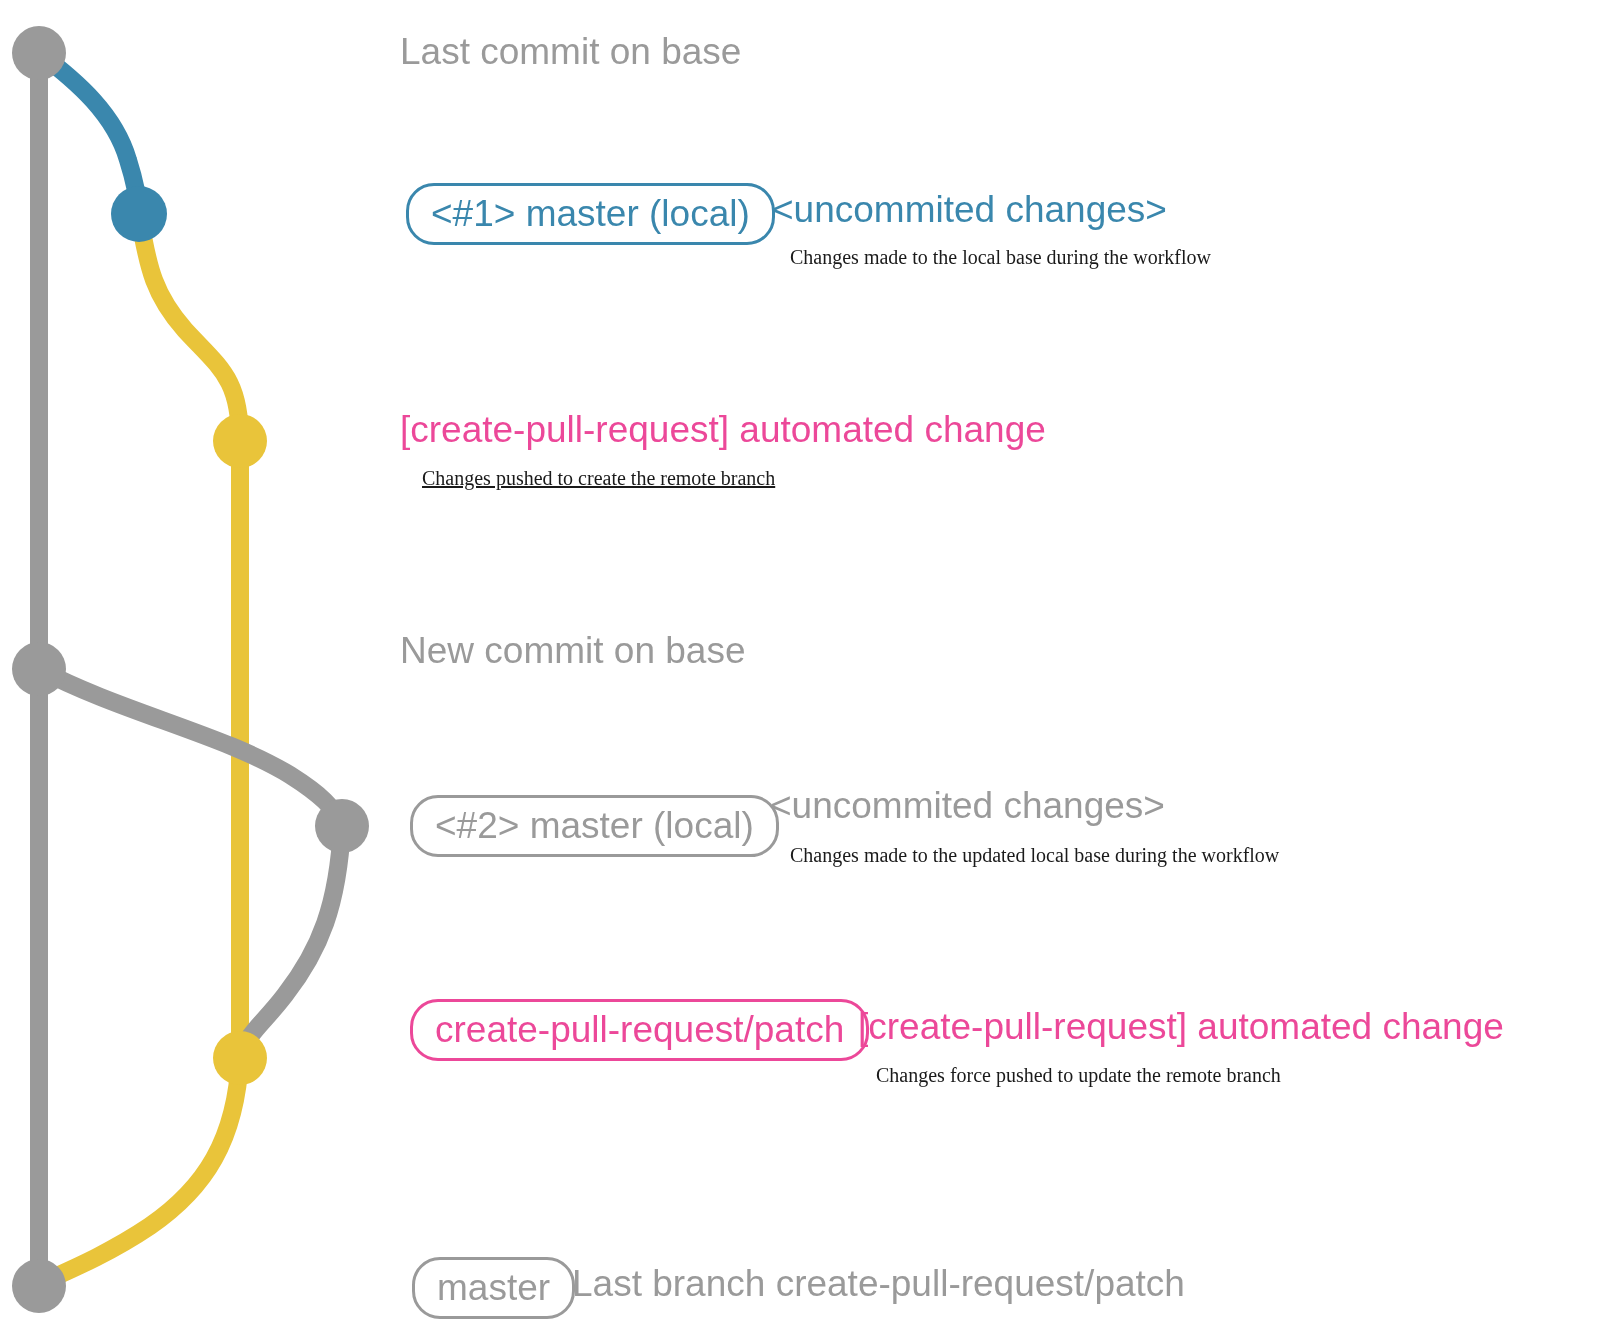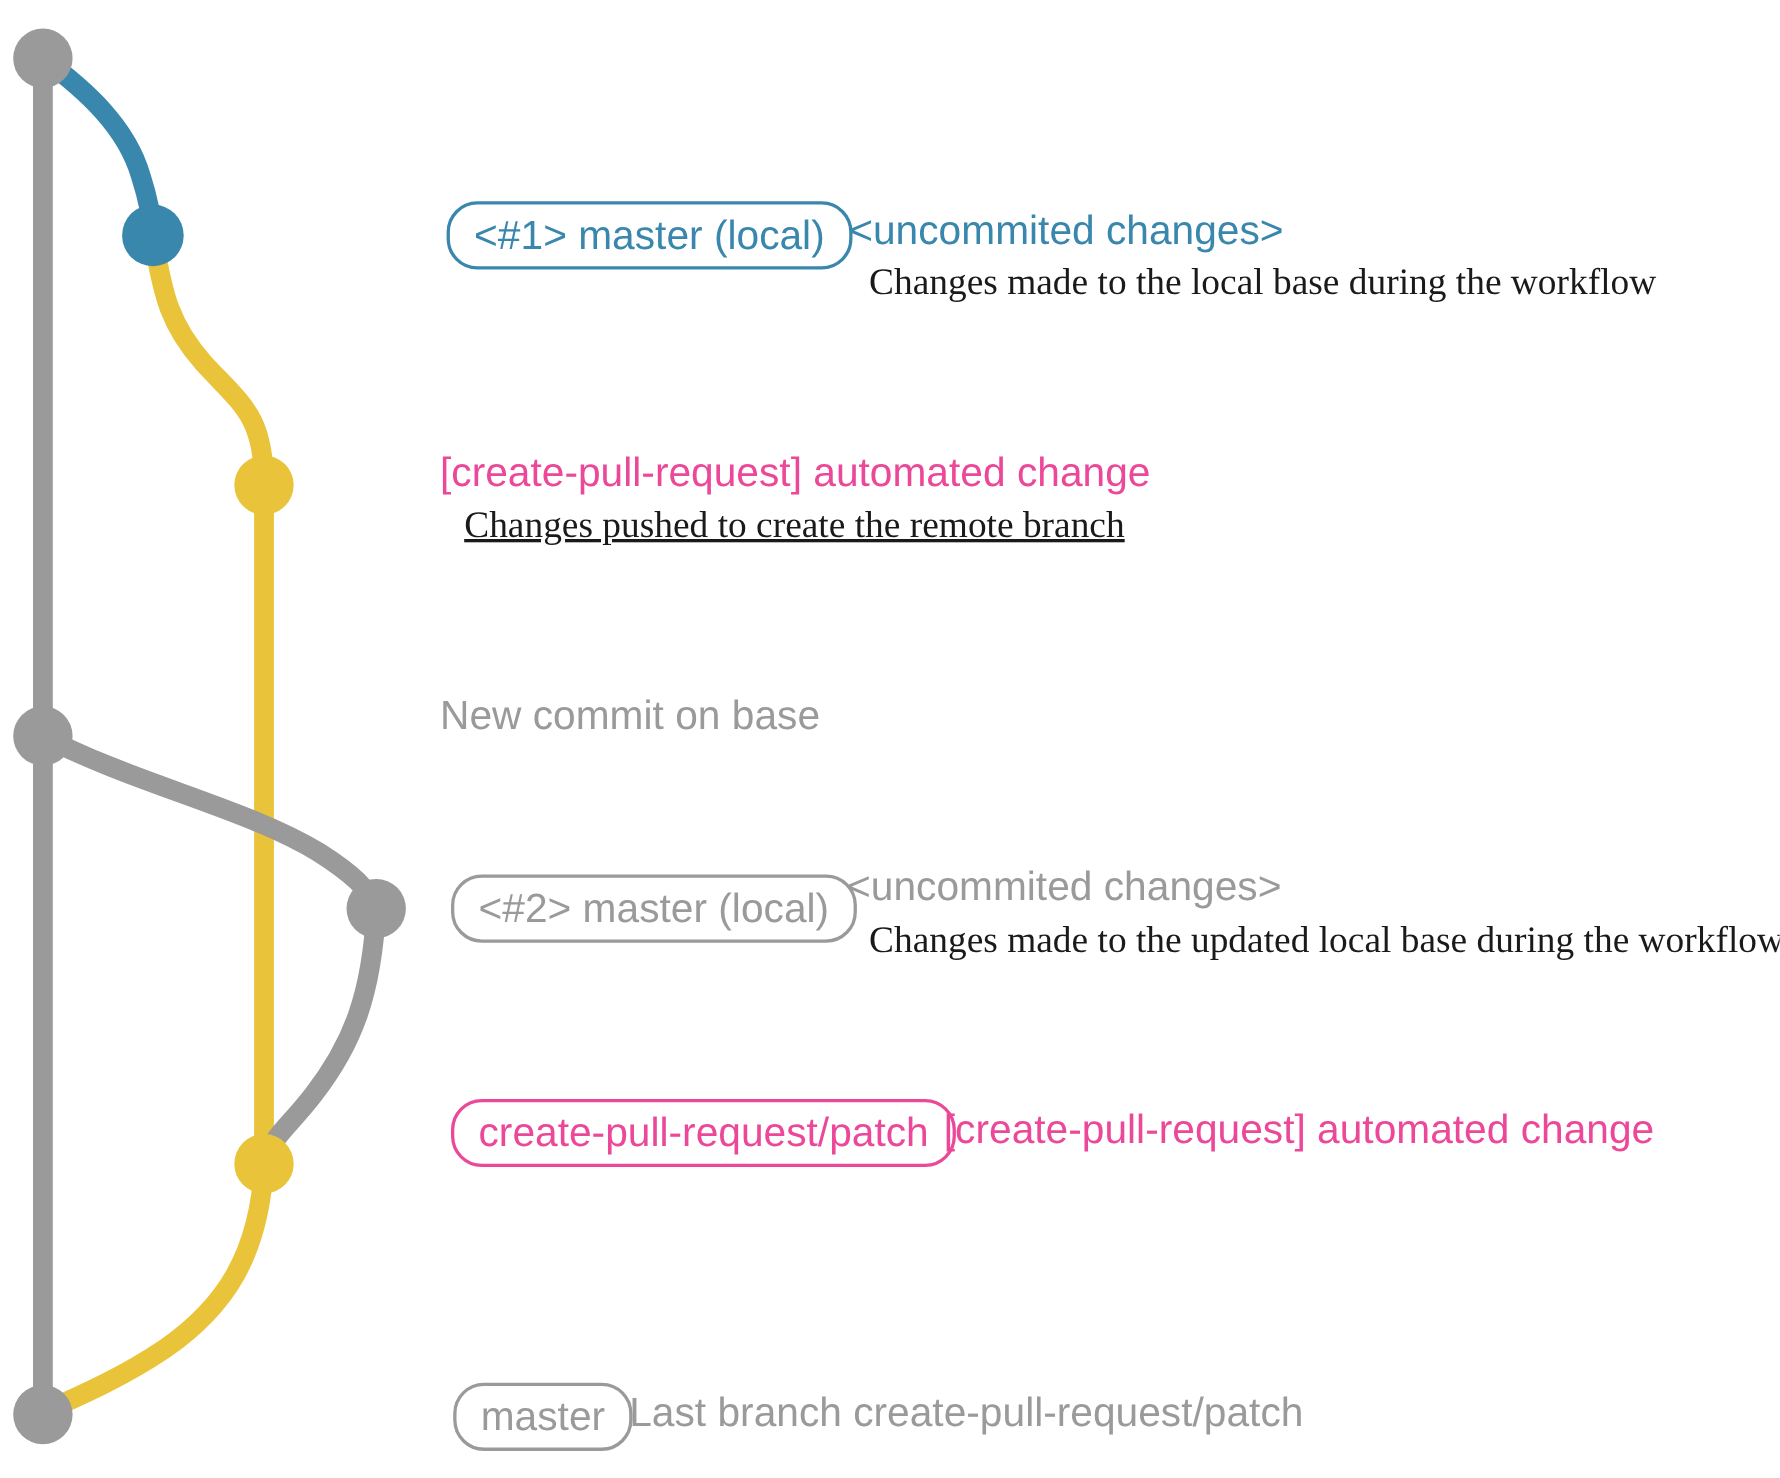--- a/index.html
+++ b/index.html
@@ -13,21 +13,21 @@
   .graph-svg{position:absolute;left:0;top:0;}
   .label{
     position:absolute;
     white-space:nowrap;
     font-size:37px;
     line-height:44px;
     font-family:"Liberation Sans",sans-serif;
   }
   .serif{
     font-family:"Liberation Serif",serif;
-    font-size:34px;
+    font-size:20px;
     line-height:36px;
     color:#1a1a1a;
   }
   .gray{color:#9a9a9a;}
   .blue{color:#3a87ad;}
   .yellow{color:#ec4899;}
   .badge{
     position:absolute;
     display:inline-block;
     white-space:nowrap;
@@ -62,33 +62,35 @@
 
     <circle cx="39" cy="53" r="27" fill="#9a9a9a"></circle>
     <circle cx="139" cy="214" r="28" fill="#3a87ad"></circle>
     <circle cx="240" cy="441" r="27" fill="#e9c43a"></circle>
     <circle cx="39" cy="669" r="27" fill="#9a9a9a"></circle>
     <circle cx="342" cy="826" r="27" fill="#9a9a9a"></circle>
     <circle cx="240" cy="1058" r="27" fill="#e9c43a"></circle>
     <circle cx="39" cy="1286" r="27" fill="#9a9a9a"></circle>
   </svg>
 
+  <div class="label gray" style="left:400px;top:30px;">Last commit on base</div>
 
   <div class="badge blue" style="left:406px;top:183px;">&lt;#1&gt; master (local)</div>
   <div class="label blue" style="left:772px;top:188px;">&lt;uncommited changes&gt;</div>
   <div class="label serif" style="left:790px;top:239px;">Changes made to the local base during the workflow</div>
 
   <div class="label yellow" style="left:400px;top:408px;">[create-pull-request] automated change</div>
   <div class="label serif" style="left:422px;top:460px;text-decoration:underline;">Changes pushed to create the remote branch</div>
 
   <div class="label gray" style="left:400px;top:629px;">New commit on base</div>
 
   <div class="badge gray" style="left:410px;top:795px;">&lt;#2&gt; master (local)</div>
   <div class="label gray" style="left:770px;top:784px;">&lt;uncommited changes&gt;</div>
   <div class="label serif" style="left:790px;top:837px;font-family:Liberation Serif, serif;">Changes made to the updated local base during the workflow</div>
 
   <div class="badge yellow" style="left:410px;top:999px;text-align:center;">create-pull-request/patch</div>
   <div class="label yellow" style="left:858px;top:1005px;">[create-pull-request] automated change</div>
+  <div class="label serif" style="left:876px;top:1057px;">Changes force pushed to update the remote branch</div>
 
   <div class="badge gray" style="left:412px;top:1257px;">master</div>
   <div class="label gray" style="left:572px;top:1262px;">Last branch create-pull-request/patch</div>
 
 </div>
 
 </body></html>

